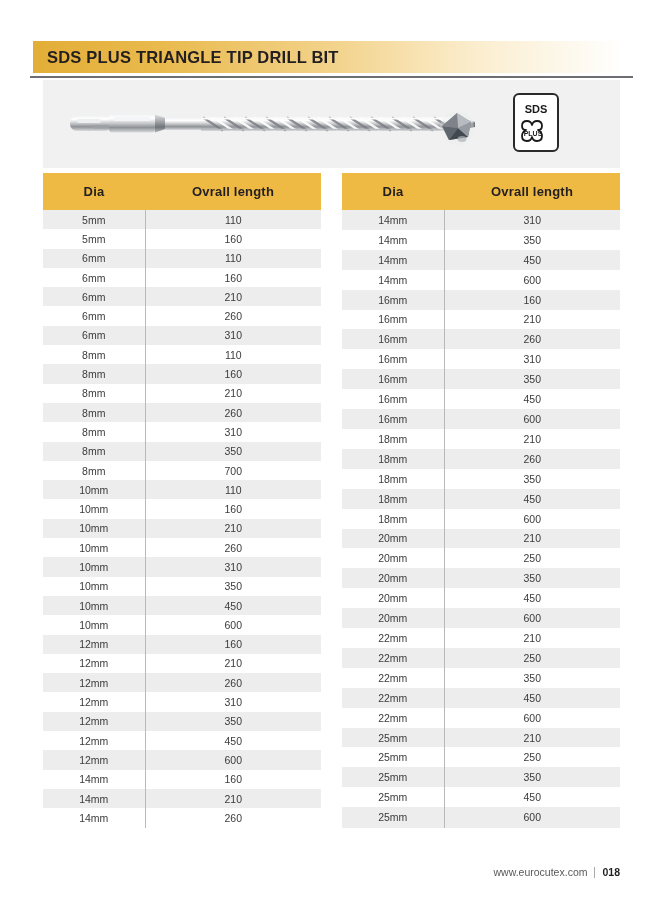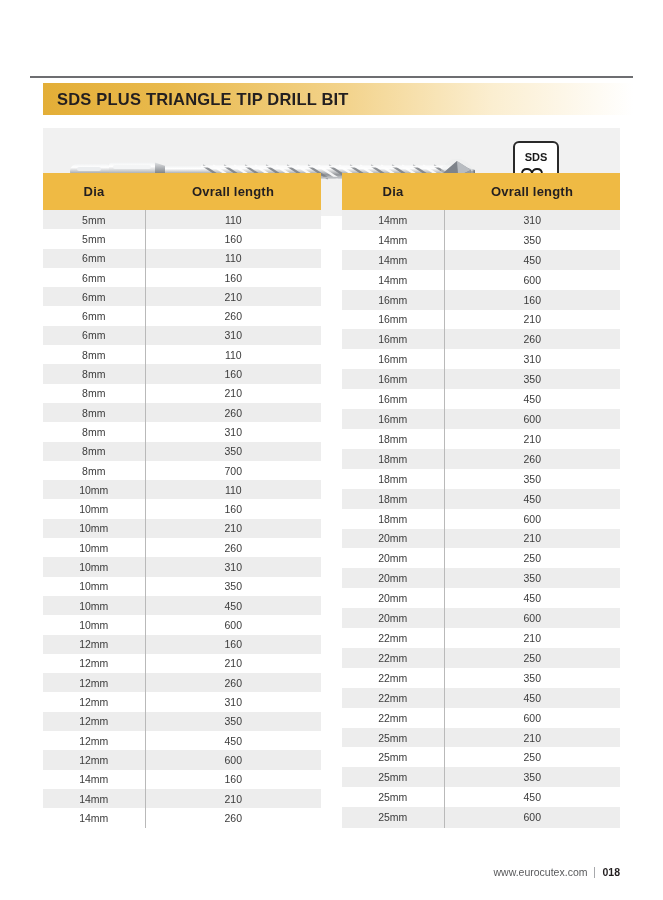--- a/index.html
+++ b/index.html
@@ -11,28 +11,27 @@
     width: 663px;
     height: 900px;
     position: relative;
     font-family: "Liberation Sans", sans-serif;
     overflow: hidden;
   }
 
   
   .title-bar {
     position: absolute;
-    left: 43px;
+    left: 33px;
     top: 41px;
     width: 590px;
     height: 32px;
     background: linear-gradient(to right, #e3ae37 0%, #e9ba4e 22%, #f3d48e 52%, #fbeed0 76%, #ffffff 100%);
     display: flex;
     align-items: center;
-    margin-top: 42px;
   }
   .title-text {
     font-size: 16.5px;
     font-weight: bold;
     color: #231f20;
     letter-spacing: 0.2px;
     padding-left: 14px;
     white-space: nowrap;
   }
   .title-underline {
@@ -45,21 +44,20 @@
   }
 
   
   .product-panel {
     position: absolute;
     left: 43px;
     top: 80px;
     width: 577px;
     height: 88px;
     background: #f1f1f1;
-    margin-top: 48px;
   }
   .product-svg {
     position: absolute;
     left: 0;
     top: 0;
   }
 
   
   .tables {
     position: absolute;

